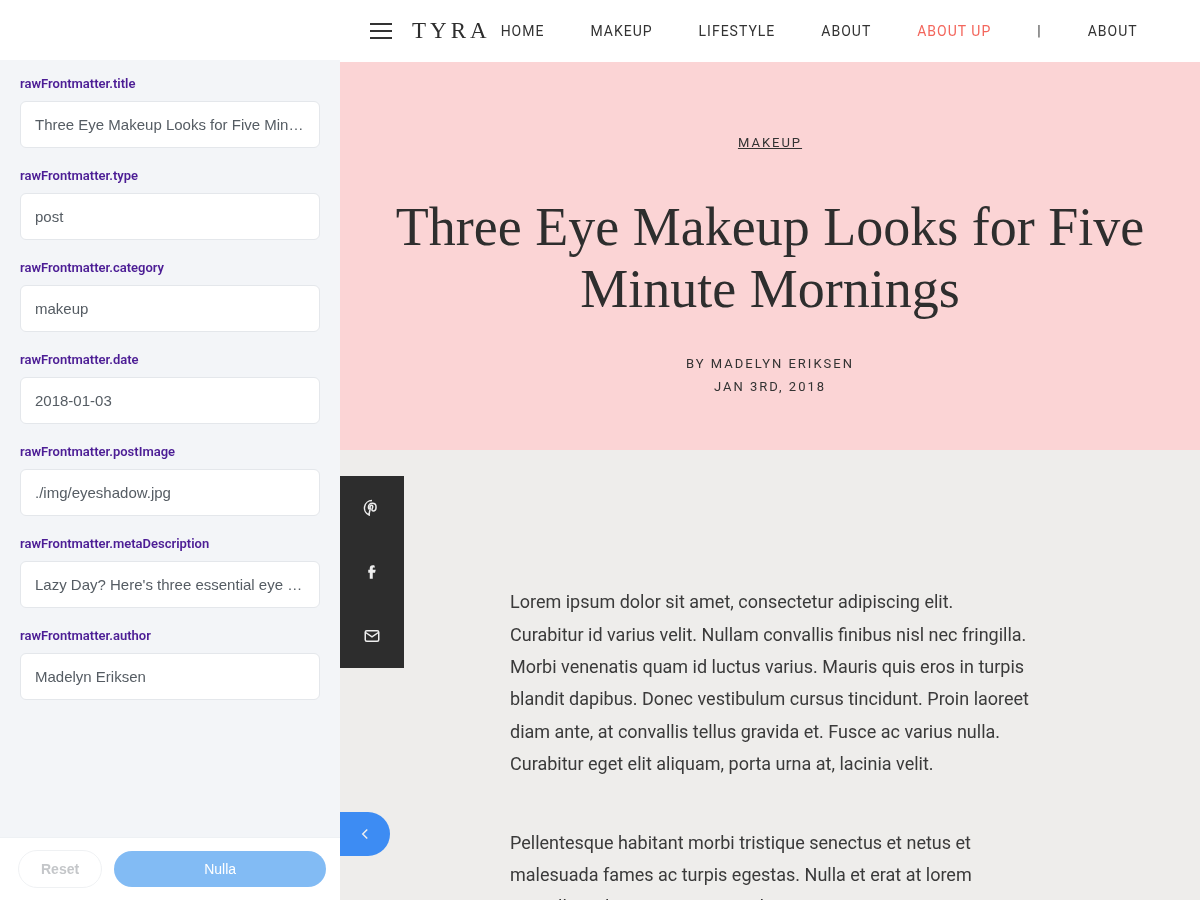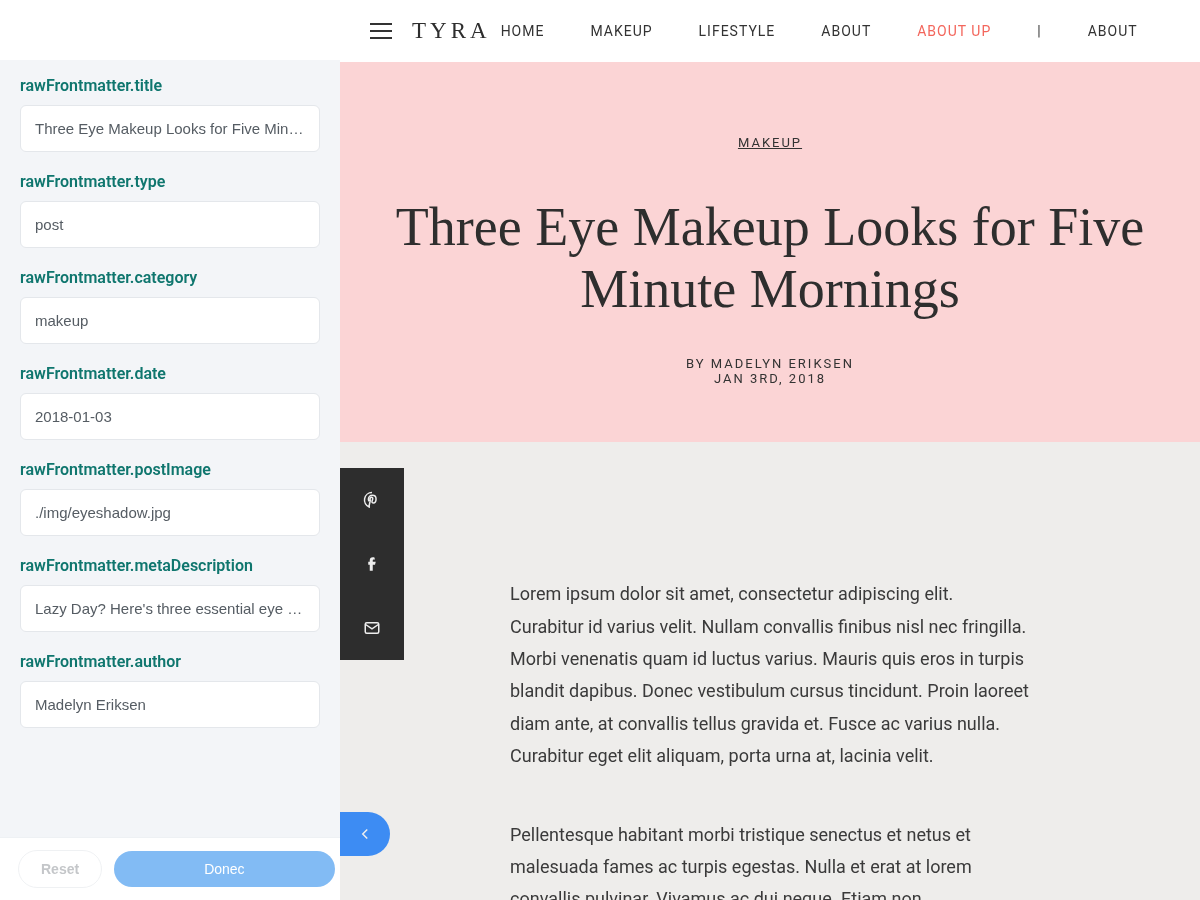--- a/index.html
+++ b/index.html
@@ -28,22 +28,22 @@
     overflow-y: auto;
     padding: 16px 20px 8px 20px;
   }
   .sidebar-scroll::-webkit-scrollbar { width: 10px; }
   .sidebar-scroll::-webkit-scrollbar-track { background: #edf0f3; }
   .sidebar-scroll::-webkit-scrollbar-thumb { background: #c5cbd1; border-radius: 5px; }
   .field { margin-bottom: 20px; }
   .field-label {
     display: block;
     font-weight: 600;
-    font-size: 16px;
-    color: #0f766e;
+    font-size: 13px;
+    color: #4c1d95;
     margin-bottom: 10px;
   }
   .field-input {
     width: 100%;
     background: #fff;
     border: 1px solid #e4e7eb;
     border-radius: 6px;
     padding: 14px 14px;
     font-size: 15px;
     color: #555c63;
@@ -134,20 +134,21 @@
     font-size: 54px;
     font-weight: 500;
     color: #2e2e2e;
     line-height: 1.15;
     margin: 16px 0 36px 0;
   }
   .hero-by, .hero-date {
     font-size: 13px;
     letter-spacing: 2px;
     color: #333;
+    margin-top: 8px;
   }
   .content {
     position: relative;
     padding: 110px 170px 0 170px;
     color: #3a3a3a;
     line-height: 1.8;
     font-size: 18px;
     margin-top: 26px;
   }
   .content p { margin-bottom: 46px; }
@@ -192,21 +193,21 @@
         <div class="field"><label class="field-label">rawFrontmatter.title</label><input class="field-input" value="Three Eye Makeup Looks for Five Minute Mornings" style=""></div>
         <div class="field"><label class="field-label">rawFrontmatter.type</label><input class="field-input" value="post" style=""></div>
         <div class="field"><label class="field-label">rawFrontmatter.category</label><input class="field-input" value="makeup" style=""></div>
         <div class="field"><label class="field-label">rawFrontmatter.date</label><input class="field-input" value="2018-01-03" style=""></div>
         <div class="field"><label class="field-label">rawFrontmatter.postImage</label><input class="field-input" value="./img/eyeshadow.jpg" style=""></div>
         <div class="field"><label class="field-label">rawFrontmatter.metaDescription</label><input class="field-input" value="Lazy Day? Here's three essential eye makeup looks for five minute mornings." style=""></div>
         <div class="field"><label class="field-label">rawFrontmatter.author</label><input class="field-input" value="Madelyn Eriksen" style=""></div>
       </div>
     <div class="sidebar-actions">
       <button class="btn-reset">Reset</button>
-      <button class="btn-save">Donec</button>
+      <button class="btn-save">Nulla</button>
     </div>
   </aside>
 
   <div class="collapse-handle">
     <svg class="icon-svg" viewBox="0 0 24 24">
         <polyline points="15 18 9 12 15 6"></polyline>
       </svg>
   </div>
 
   <main class="preview">

